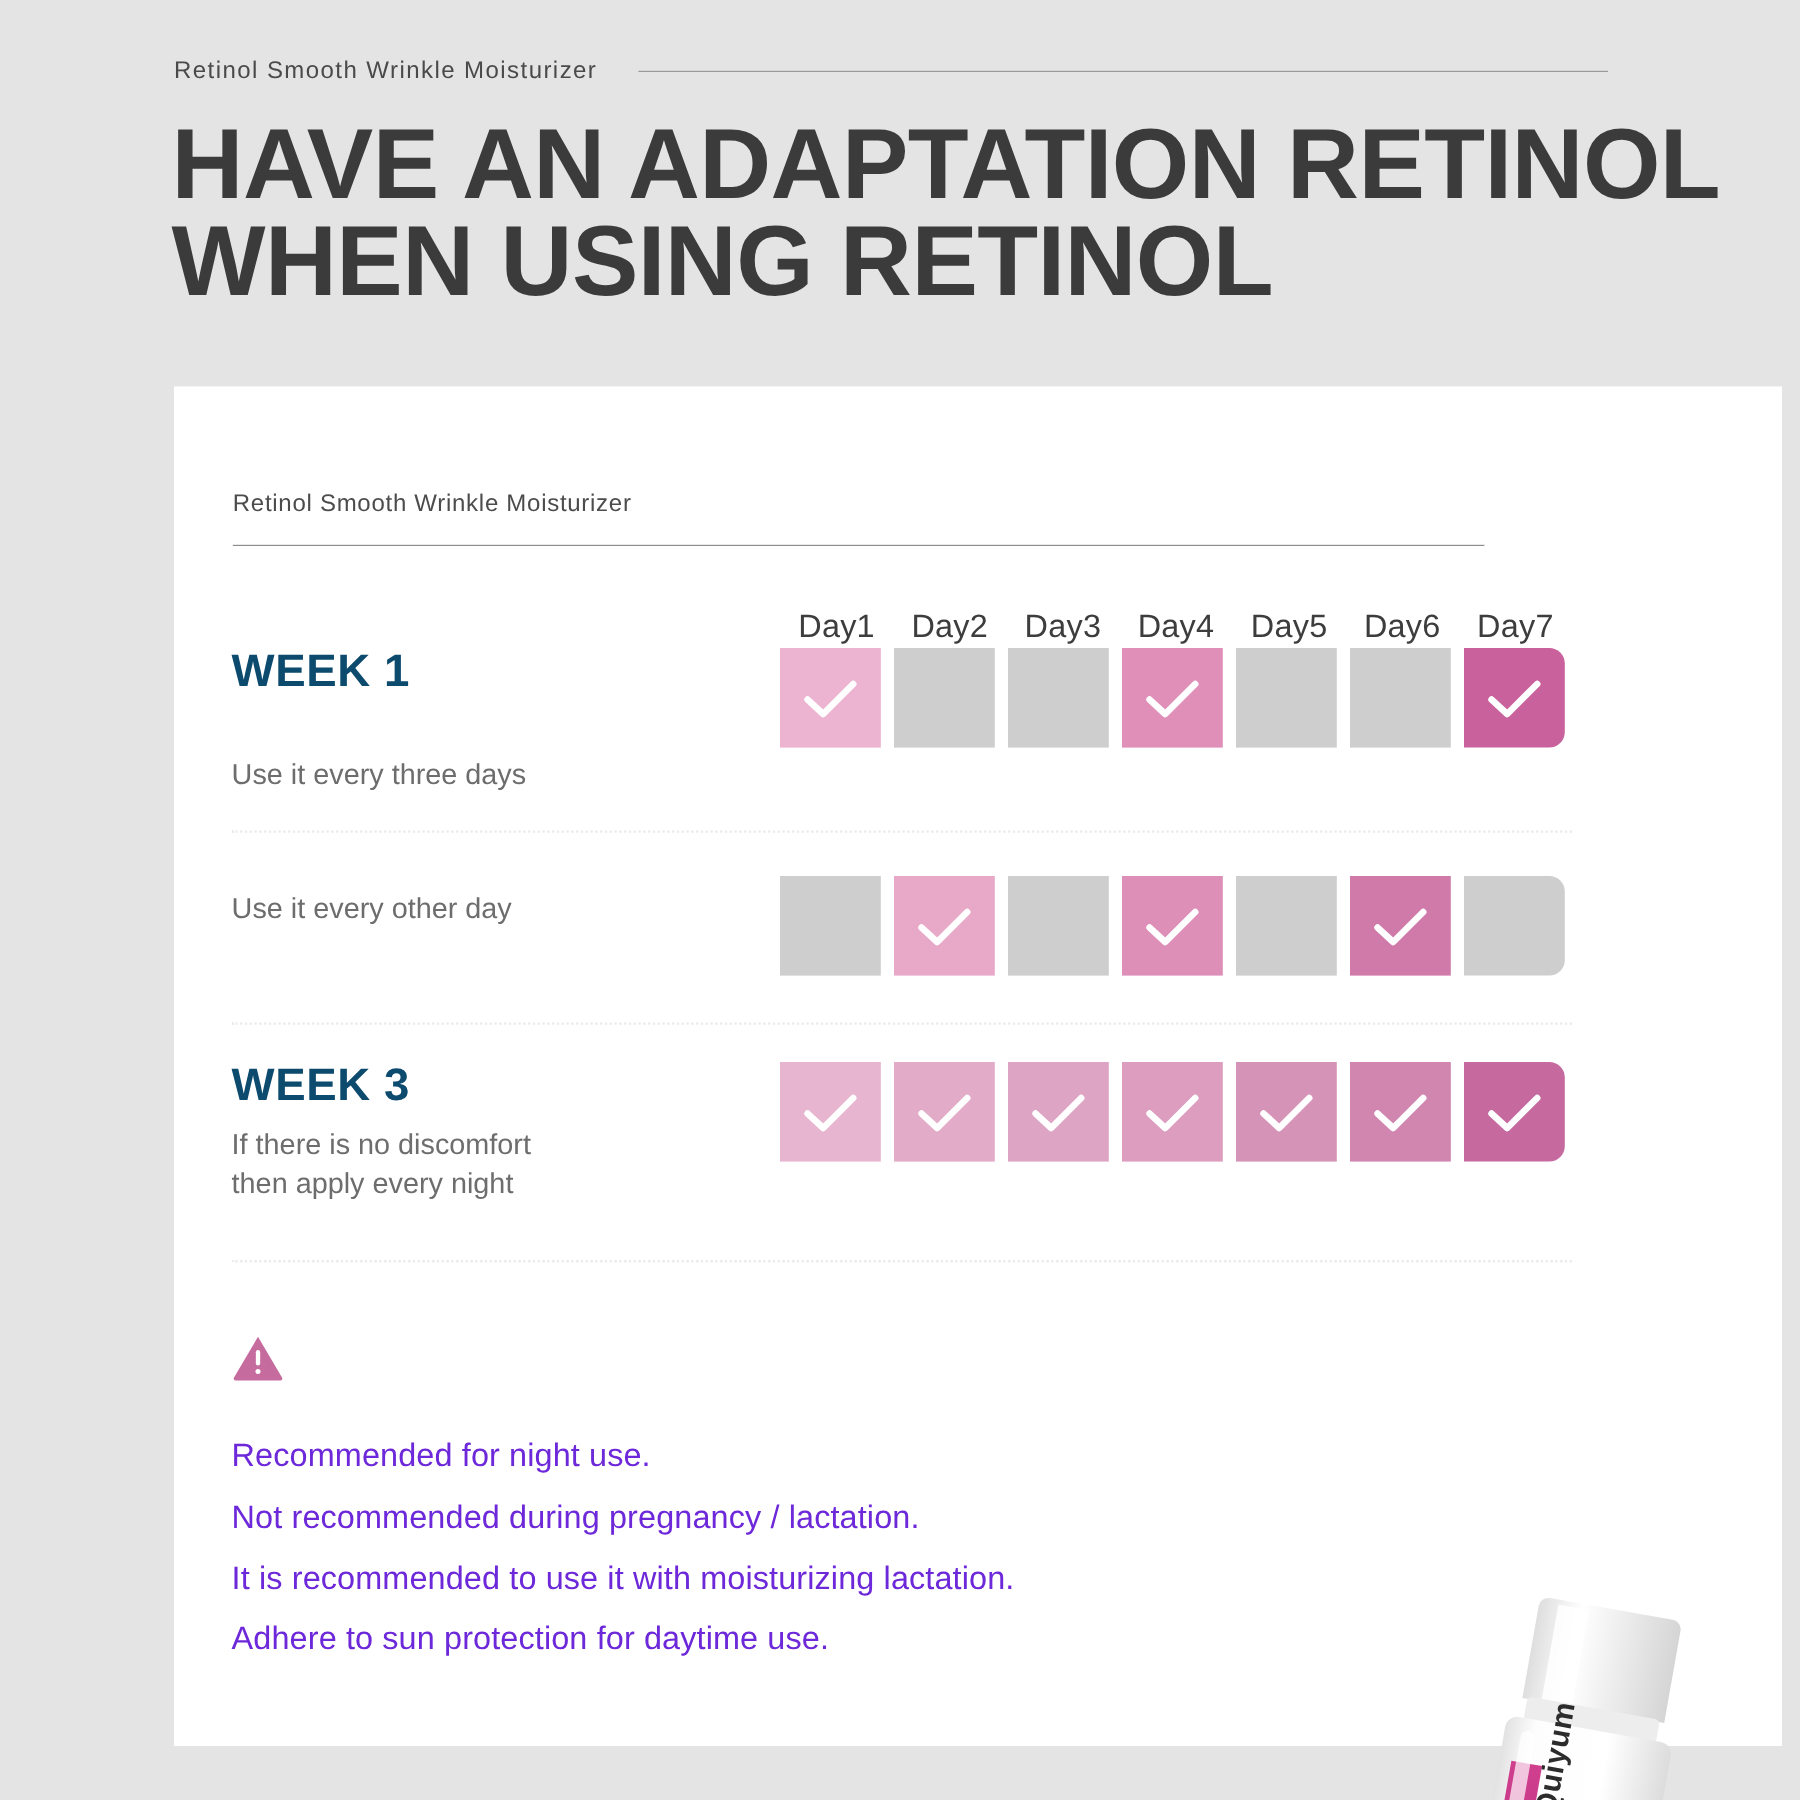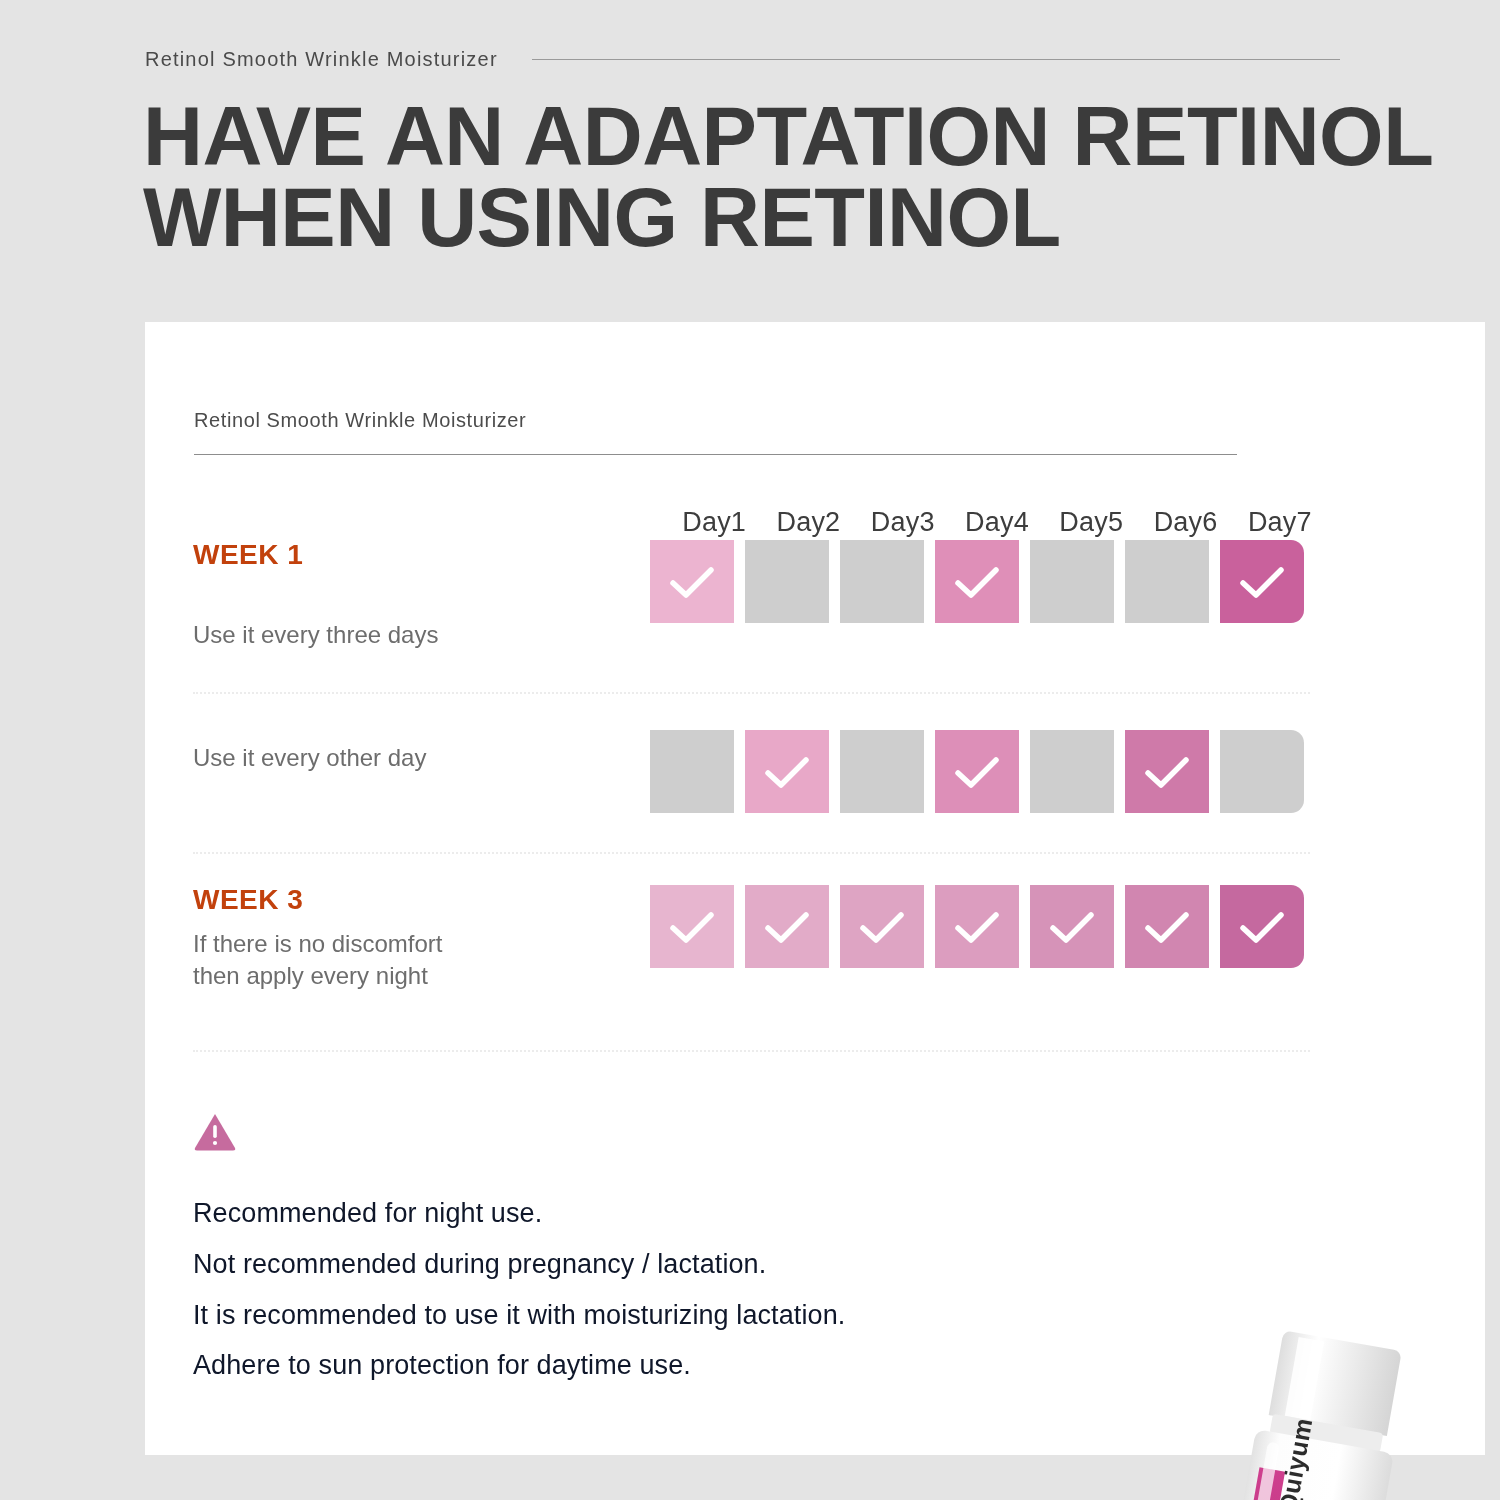--- a/index.html
+++ b/index.html
@@ -80,21 +80,21 @@
   
   .schedule {
     position: absolute;
     left: 0;
     top: 0;
     width: 100%;
   }
 
   .day-header {
     position: absolute;
-    left: 522px;
+    left: 505px;
     top: 185px;
     width: 660px;
     display: grid;
     grid-template-columns: repeat(7, 1fr);
   }
   .day-label {
     font-size: 27px;
     color: #3d3d3d;
     text-align: center;
     font-weight: 400;
@@ -106,23 +106,23 @@
   .week-row.w2 { top: 408px; }
   .week-row.w3 { top: 563px; }
 
   .week-label {
     position: absolute;
     left: 48px;
     top: 0;
     width: 440px;
   }
   .week-name {
-    font-size: 28px;
+    font-size: 38px;
     font-weight: 700;
-    color: #c2410c;
+    color: #0c4a6e;
     letter-spacing: 0.5px;
     line-height: 1.1;
   }
   .week-desc {
     margin-top: 12px;
     font-size: 24px;
     color: #6d6d6d;
     line-height: 1.33;
     font-weight: 400;
   }
@@ -171,21 +171,21 @@
   .notes {
     position: absolute;
     left: 48px;
     top: 790px;
     width: 900px;
   }
   .warn-icon { width: 44px; height: 40px; display: block; margin-bottom: 36px; }
 
   .note-line {
     font-size: 27px;
-    color: #0f172a;
+    color: #6d28d9;
     line-height: 1.88;
     font-weight: 400;
     letter-spacing: 0.1px;
     white-space: nowrap;
   }
 
   
   .bottle-wrap {
     position: absolute;
     left: 1000px;

